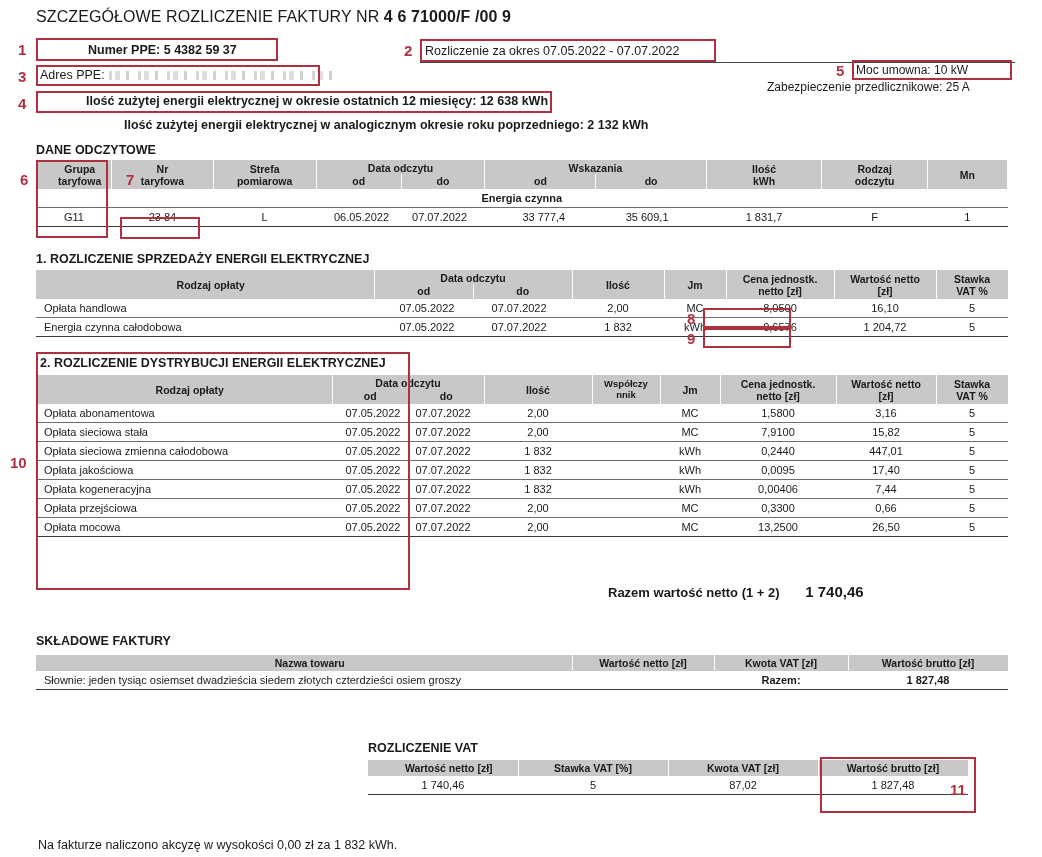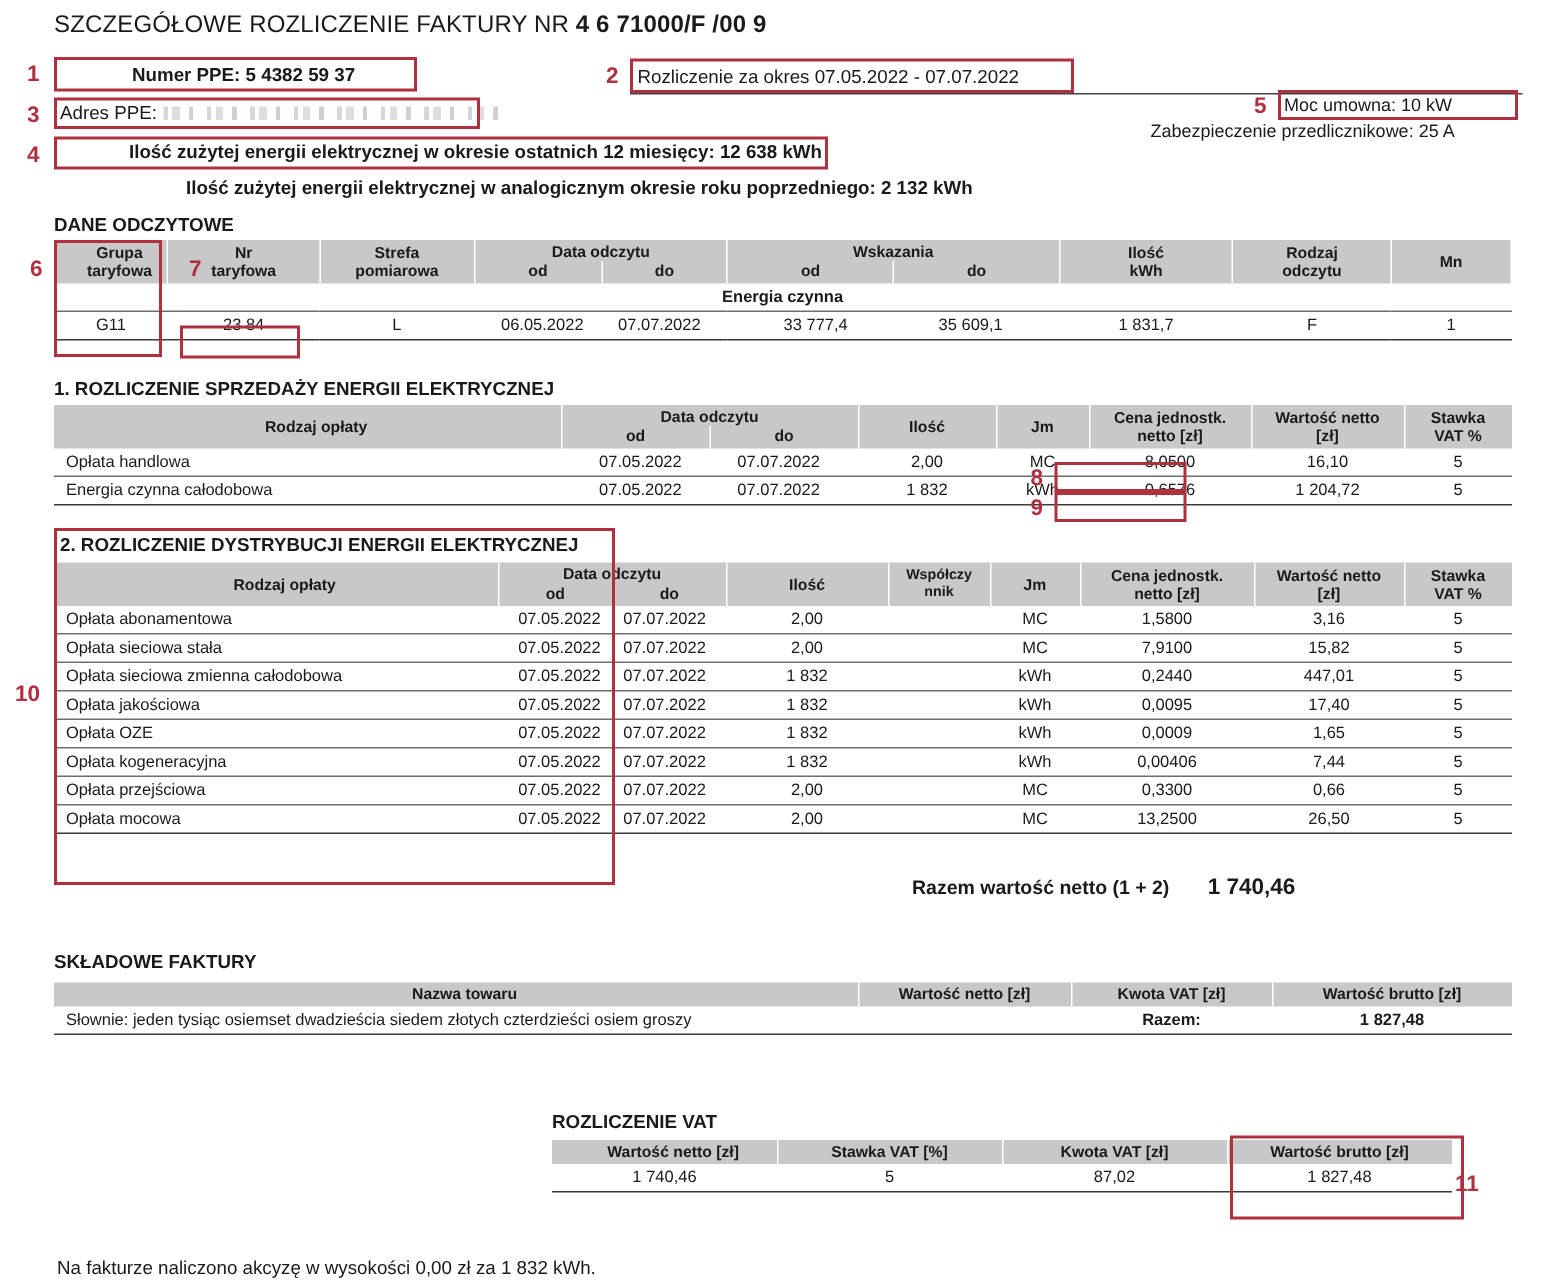--- a/index.html
+++ b/index.html
@@ -356,30 +356,20 @@
         <td class="left">Opłata jakościowa</td>
         <td><span style="display:inline-block;width:48%">07.05.2022</span><span style="display:inline-block;width:48%">07.07.2022</span></td>
         <td>1 832</td>
         <td></td>
         <td>kWh</td>
         <td>0,0095</td>
         <td>17,40</td>
         <td>5</td>
       </tr>
       <tr>
-        <td class="left">Opłata OZE</td>
-        <td><span style="display:inline-block;width:48%">07.05.2022</span><span style="display:inline-block;width:48%">07.07.2022</span></td>
-        <td>1 832</td>
-        <td></td>
-        <td>kWh</td>
-        <td>0,0009</td>
-        <td>1,65</td>
-        <td>5</td>
-      </tr>
-      <tr>
         <td class="left">Opłata kogeneracyjna</td>
         <td><span style="display:inline-block;width:48%">07.05.2022</span><span style="display:inline-block;width:48%">07.07.2022</span></td>
         <td>1 832</td>
         <td></td>
         <td>kWh</td>
         <td>0,00406</td>
         <td>7,44</td>
         <td>5</td>
       </tr>
       <tr>
@@ -488,16 +478,16 @@
 
   <div class="anno-num" style="left:687px; top:311px;">8</div>
   <div class="anno-box" style="left:703px; top:308px; width:88px; height:20px;"></div>
 
   <div class="anno-num" style="left:687px; top:331px;">9</div>
   <div class="anno-box" style="left:703px; top:328px; width:88px; height:20px;"></div>
 
   <div class="anno-num" style="left:10px; top:455px;">10</div>
   <div class="anno-box" style="left:36px; top:352px; width:374px; height:238px;"></div>
 
-  <div class="anno-num" style="left:970px; top:782px;">11</div>
+  <div class="anno-num" style="left:950px; top:782px;">11</div>
   <div class="anno-box" style="left:820px; top:757px; width:156px; height:56px;"></div>
 
 </div>
 
 </body></html>

